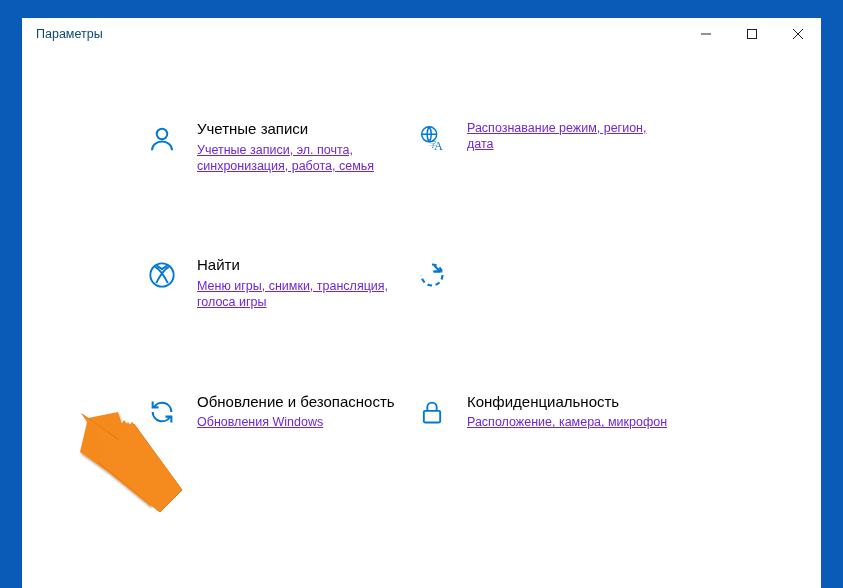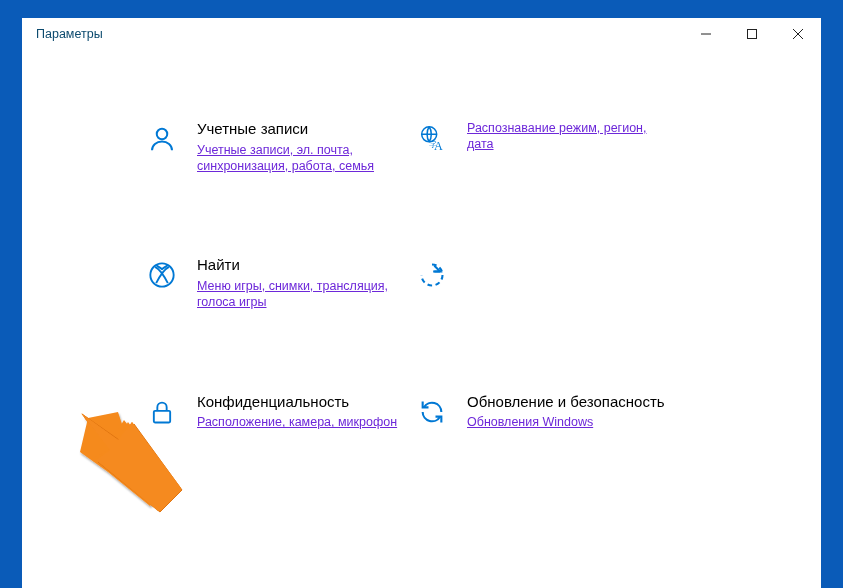--- a/index.html
+++ b/index.html
@@ -170,43 +170,43 @@
             <path d="M12 3 A9 9 0 1 1 3 12" stroke-dasharray="4 3"></path>
             <polyline points="14,4 19,9 14,9" fill="none"></polyline>
             <line x1="19" y1="9" x2="13" y2="9"></line>
           </svg>
         </div>
       </div>
 
 
       <div class="tile">
         <div class="tile-icon">
-          <svg width="28" height="28" viewBox="0 0 24 24" fill="none" stroke="#0078d4" stroke-width="1.6">
-            <rect x="5" y="11" width="14" height="10" rx="1"></rect>
-            <path d="M8 11V8a4 4 0 0 1 8 0v3"></path>
-          </svg>
-        </div>
-        <div class="tile-text">
-          <div class="tile-title">Конфиденциальность</div>
-          <div class="tile-desc">Расположение, камера, микрофон</div>
-        </div>
-      </div>
-
-      <div class="tile">
-        <div class="tile-icon">
           <svg width="28" height="28" viewBox="0 0 24 24" fill="none" stroke="#0078d4" stroke-width="1.8">
             <path d="M20 12a8 8 0 0 0-14.9-4"></path>
             <polyline points="4,3 4,8 9,8"></polyline>
             <path d="M4 12a8 8 0 0 0 14.9 4"></path>
             <polyline points="20,21 20,16 15,16"></polyline>
           </svg>
         </div>
         <div class="tile-text">
           <div class="tile-title">Обновление и безопасность</div>
           <div class="tile-desc">Обновления Windows</div>
+        </div>
+      </div>
+
+      <div class="tile">
+        <div class="tile-icon">
+          <svg width="28" height="28" viewBox="0 0 24 24" fill="none" stroke="#0078d4" stroke-width="1.6">
+            <rect x="5" y="11" width="14" height="10" rx="1"></rect>
+            <path d="M8 11V8a4 4 0 0 1 8 0v3"></path>
+          </svg>
+        </div>
+        <div class="tile-text">
+          <div class="tile-title">Конфиденциальность</div>
+          <div class="tile-desc">Расположение, камера, микрофон</div>
         </div>
       </div>
 
     </div>
   </div>
 </div>
 
 <svg class="arrow-annotation" width="110" height="110" viewBox="0 0 110 110">
   <defs>
     <filter id="sh" x="-20%" y="-20%" width="140%" height="140%">

